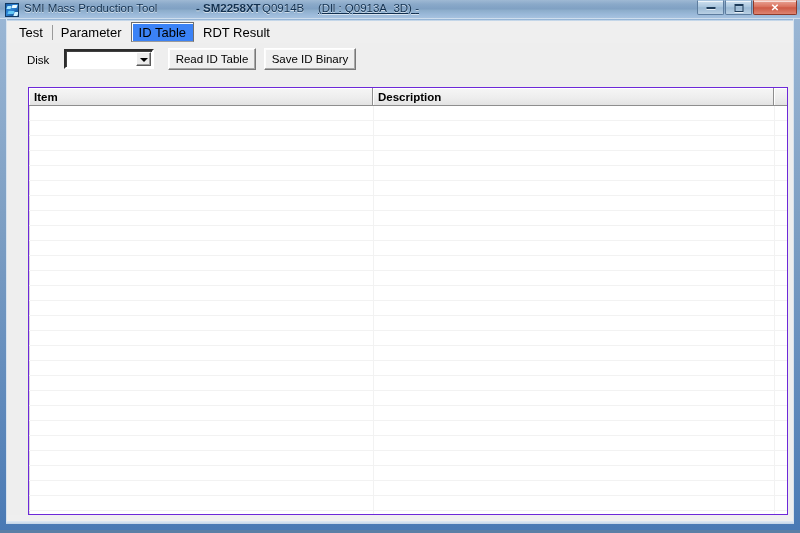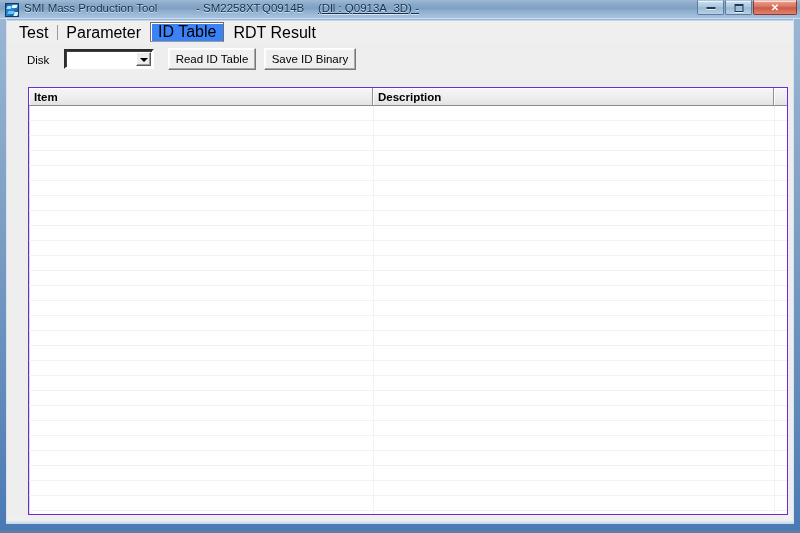--- a/index.html
+++ b/index.html
@@ -72,21 +72,21 @@
     text-shadow: 0 1px 0 rgba(255,255,255,.6);
   }
   .tb-meta {
     position: absolute;
     top: 2px;
     font-size: 11.5px;
     color: #12304f;
     white-space: nowrap;
     text-shadow: 0 1px 0 rgba(255,255,255,.6);
   }
-  .tb-meta.m1 { left: 196px; }
+  .tb-meta.m1 { left: 196px; font-weight: bold; }
   .tb-meta.m2 { left: 262px; }
   .tb-meta.m3 { left: 318px; text-decoration: underline; }
 
   
   .tb-buttons {
     position: absolute;
     right: 3px; top: 0px;
     height: 17px;
     display: flex;
     align-items: flex-start;
@@ -155,21 +155,21 @@
   .tabs {
     position: absolute;
     left: 3px; top: 2px;
     height: 21px;
     display: flex;
     align-items: flex-end;
   }
   .tab {
     height: 19px;
     padding: 0 9px;
-    font-size: 16px;
+    font-size: 13px;
     color: #000;
     display: flex;
     align-items: center;
     position: relative;
     background: transparent;
     border: none;
     white-space: nowrap;
   }
   .tab + .tab::before {
     content: "";

